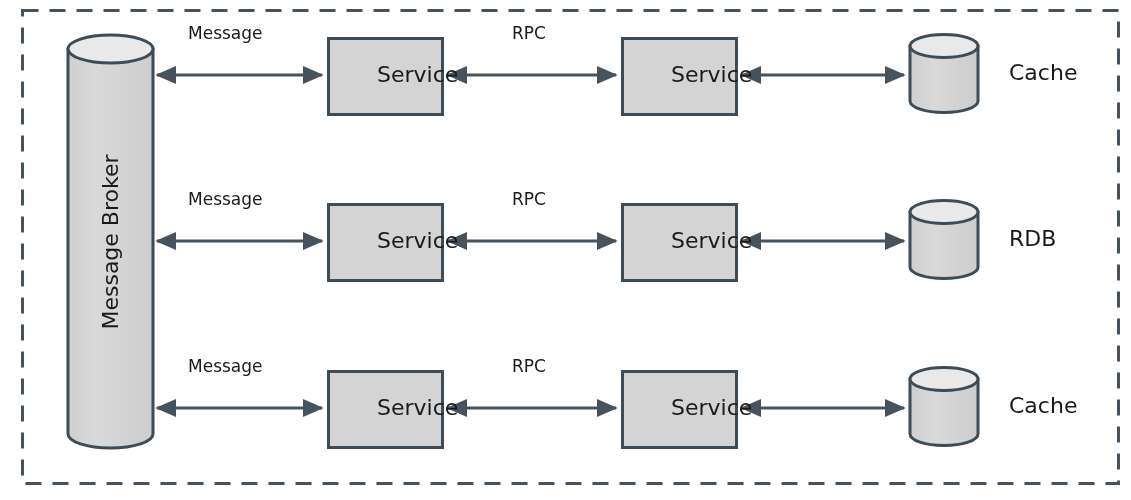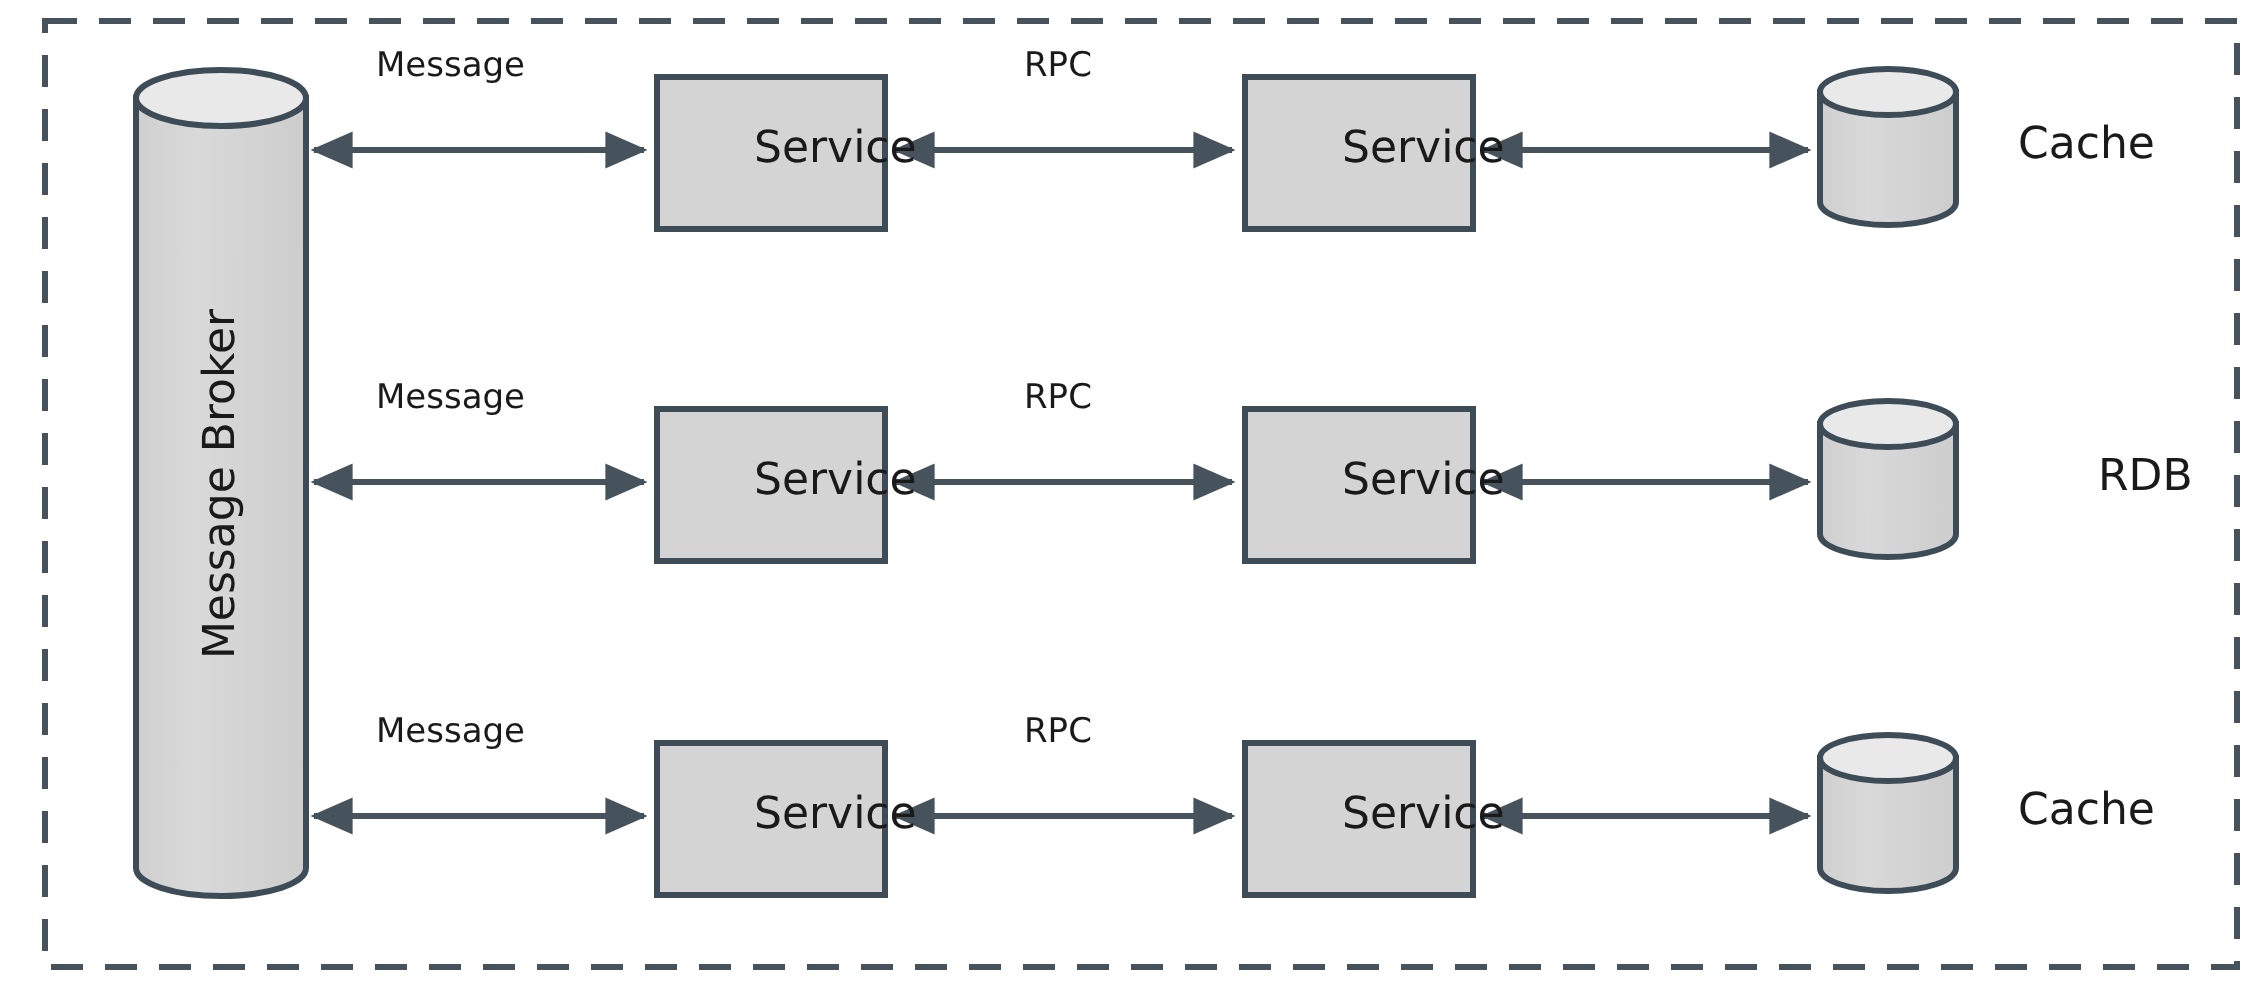--- a/index.html
+++ b/index.html
@@ -131,21 +131,21 @@
   <div class="dlabel edge-label" style="left:188px; top:25px;">Message</div>
   <div class="dlabel node-label" style="left:341px; top:64px;">Service</div>
   <div class="dlabel edge-label" style="left:512px; top:25px;">RPC</div>
   <div class="dlabel node-label" style="left:635px; top:64px;">Service</div>
   <div class="dlabel store-label" style="left:1009px; top:62px;">Cache</div>
 
   <div class="dlabel edge-label" style="left:188px; top:191px;">Message</div>
   <div class="dlabel node-label" style="left:341px; top:230px;">Service</div>
   <div class="dlabel edge-label" style="left:512px; top:191px;">RPC</div>
   <div class="dlabel node-label" style="left:635px; top:230px;">Service</div>
-  <div class="dlabel store-label" style="left:1009px; top:228px;margin-left:40px;">RDB</div>
+  <div class="dlabel store-label" style="left:1009px; top:228px;">RDB</div>
 
   <div class="dlabel edge-label" style="left:188px; top:358px;">Message</div>
   <div class="dlabel node-label" style="left:341px; top:397px;">Service</div>
   <div class="dlabel edge-label" style="left:512px; top:358px;">RPC</div>
   <div class="dlabel node-label" style="left:635px; top:397px;">Service</div>
   <div class="dlabel store-label" style="left:1009px; top:395px;">Cache</div>
 
 </div>
 
 </body></html>

